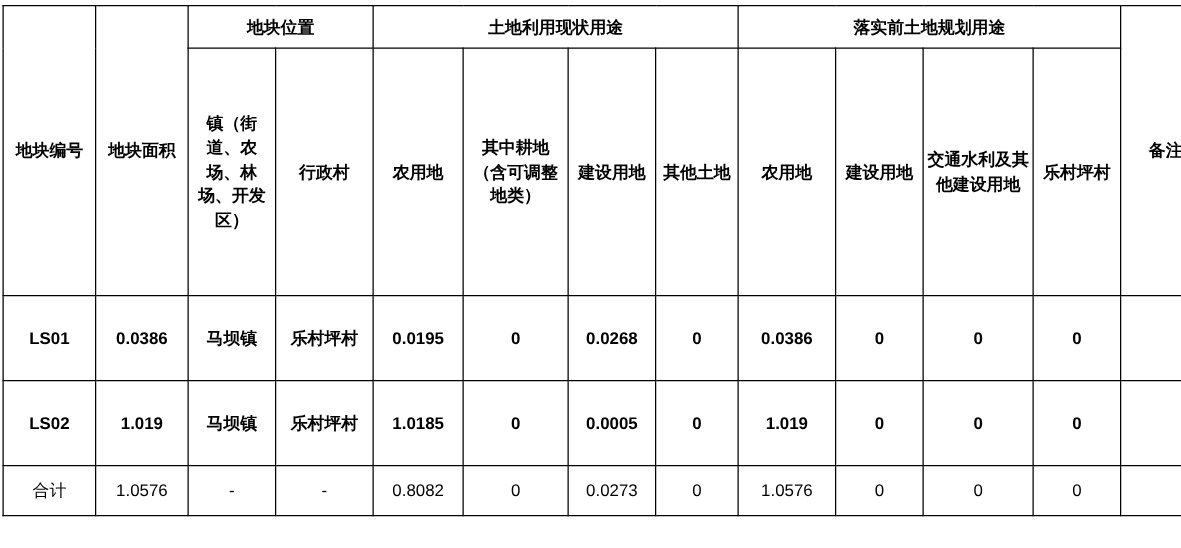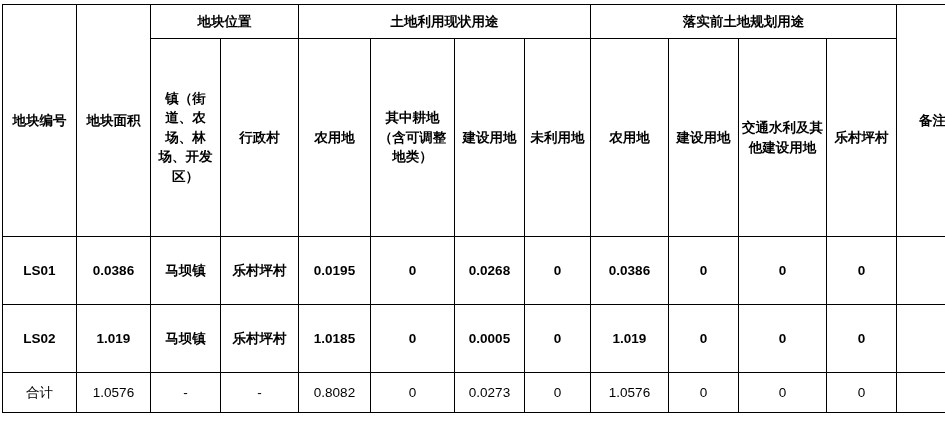--- a/index.html
+++ b/index.html
@@ -90,21 +90,21 @@
         <td colspan="4">落实前土地规划用途</td>
         <td rowspan="2" class="col-head">备注</td>
       </tr>
 
       <tr class="col-head">
         <td style="height:198px" class="vtight">镇（街道、农场、林场、开发区）</td>
         <td>行政村</td>
         <td>农用地</td>
         <td class="narrow-text vtight">其中耕地（含可调整地类）</td>
         <td>建设用地</td>
-        <td>未利用地</td>
+        <td>其他土地</td>
         <td>农用地</td>
         <td>建设用地</td>
         <td class="vtight">交通水利及其他建设用地</td>
         <td>乐村坪村</td>
       </tr>
 
       <tr class="row-data">
         <td>LS01</td>
         <td>0.0386</td>
         <td>马坝镇</td>

